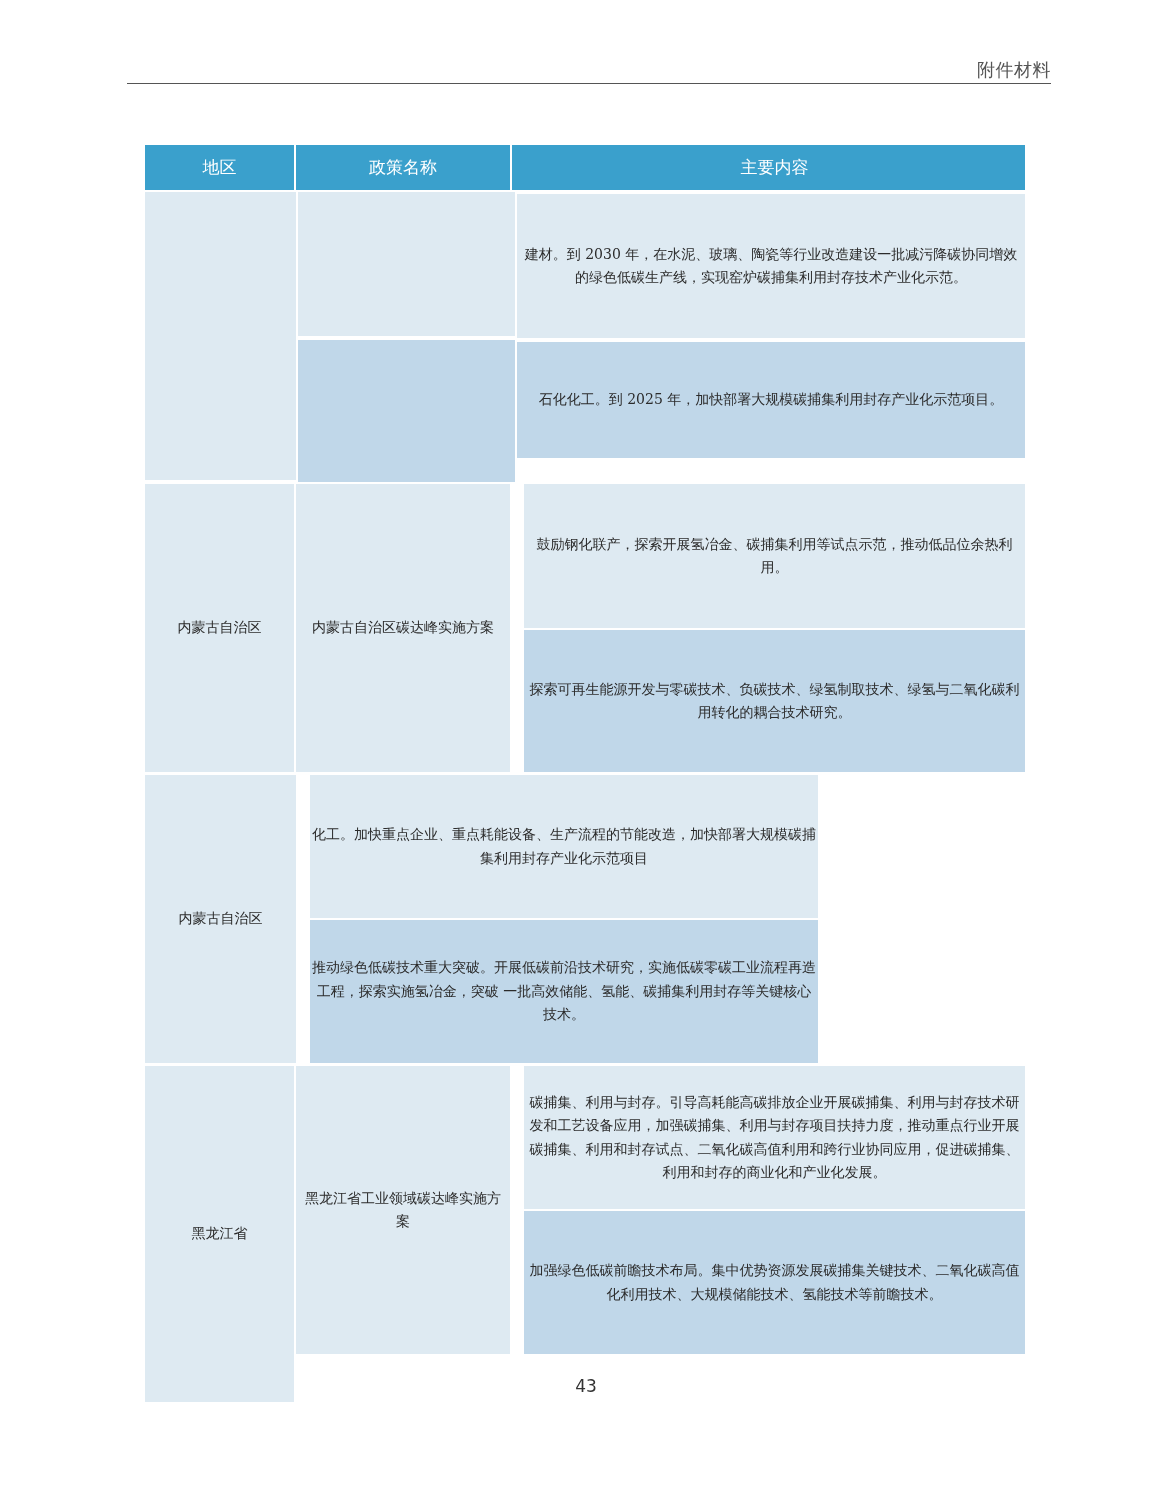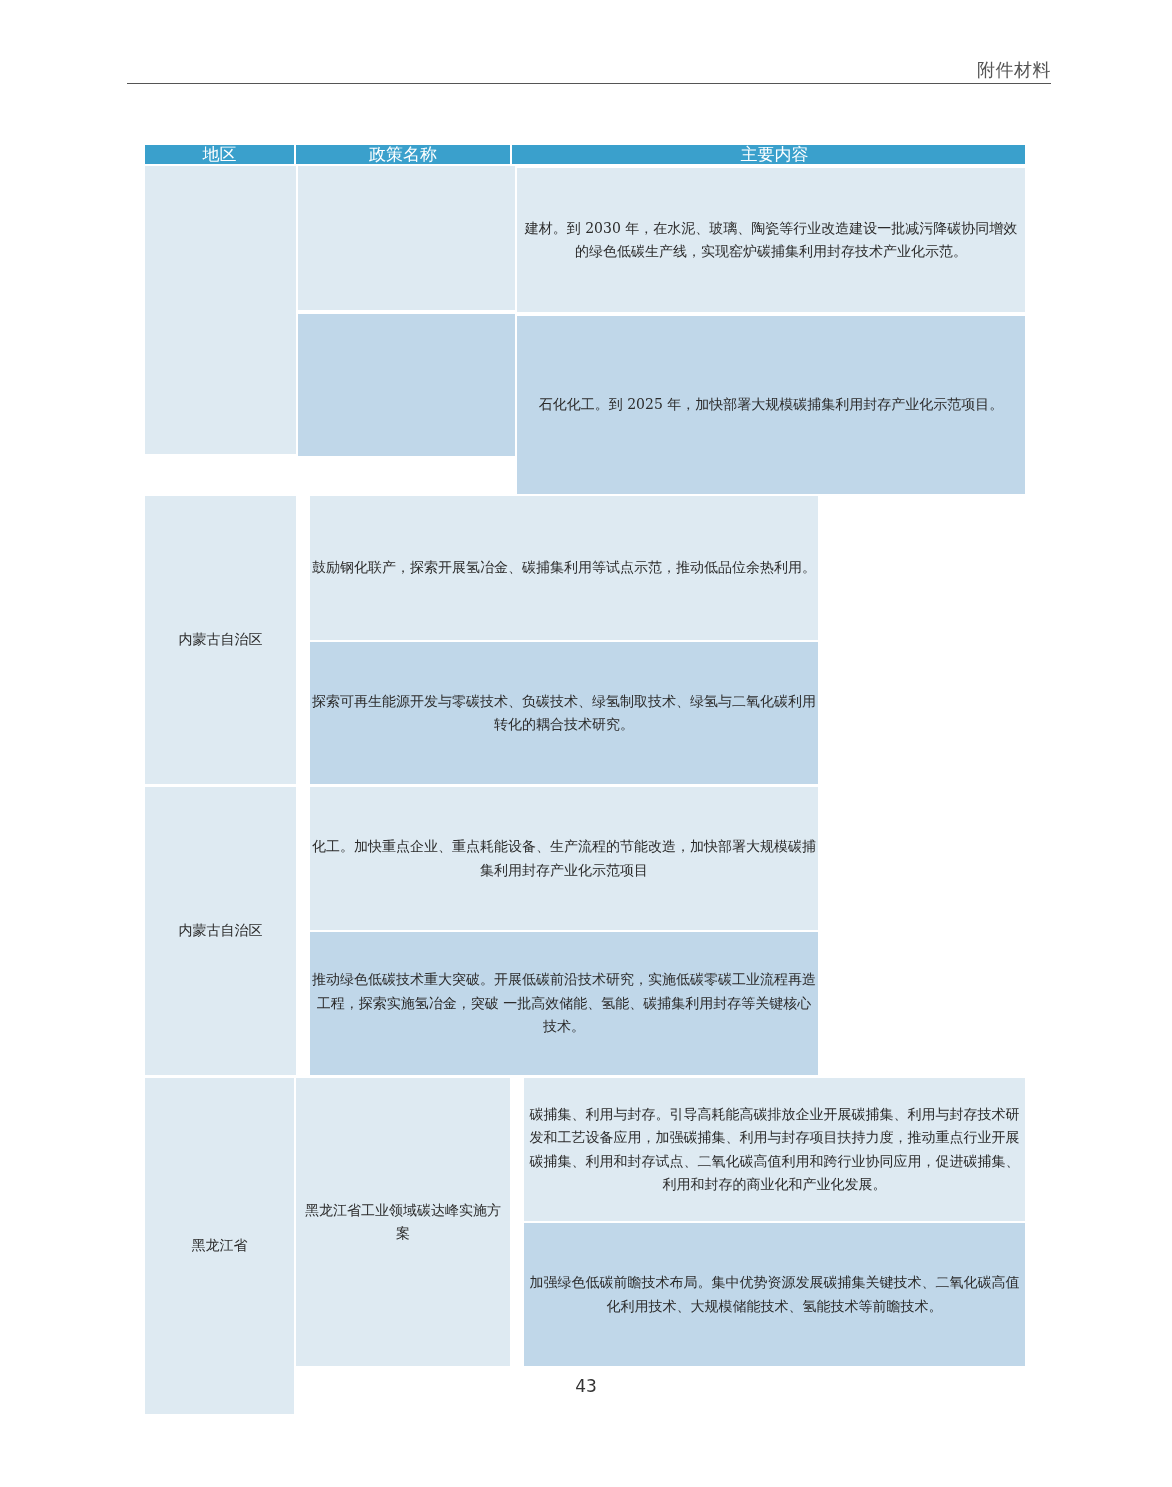--- a/index.html
+++ b/index.html
@@ -3,21 +3,21 @@
 <meta charset="utf-8">
 <style>
   html, body { margin: 0; padding: 0; background: #ffffff; }
   body { width: 1172px; height: 1487px; position: relative; overflow: hidden;
          font-family: "DejaVu Serif", "Liberation Serif", serif; color: #2b2b2b; }
   .running-head { position: absolute; left: 127px; top: 56px; width: 924px; height: 27px;
                   border-bottom: 1.5px solid #555; }
   .running-head span { position: absolute; right: 0; top: 2px; font-family: "DejaVu Sans", "Liberation Sans", sans-serif;
                   font-size: 18px; color: #555; letter-spacing: 0.5px; }
   .tbl { position: absolute; left: 145px; top: 145px; width: 880px; }
-  .hdr { display: flex; height: 19px; }
+  .hdr { display: flex; height: 45px; }
   .hdr div { background: #3aa0cc; color: #ffffff; font-family: "DejaVu Sans", "Liberation Sans", sans-serif;
              font-size: 17px; display: flex; align-items: center; justify-content: center; }
   .c1 { width: 151px; }
   .c2 { width: 217px; margin-left: 2px; }
   .c3 { width: 508px; margin-left: 2px; padding-left: 12px; }
   .group { display: flex; margin-top: 2px; }
   .cell { display: flex; align-items: center; justify-content: center; text-align: center;
           font-size: 14px; line-height: 23.5px; box-sizing: border-box; padding: 0 3px; }
   .light { background: #deeaf2; }
   .dark  { background: #c0d7e9; }
@@ -43,27 +43,28 @@
 
   <div class="group">
     <div class="cell light c1" style="height:288px"></div>
     <div class="stack" style="margin-left:2px">
       <div class="group" style="margin-top:0">
         <div class="cell light c2" style="margin-left:0;height:144px"></div>
         <div class="cell light c3 content" style="height:144px">建材。到 2030 年，在水泥、玻璃、陶瓷等行业改造建设一批减污降碳协同增效的绿色低碳生产线，实现窑炉碳捕集利用封存技术产业化示范。</div>
       </div>
       <div class="group">
         <div class="cell dark c2" style="margin-left:0;height:142px"></div>
-        <div class="cell dark c3 content" style="height:178px">石化化工。到 2025 年，加快部署大规模碳捕集利用封存产业化示范项目。</div>
+        <div class="cell dark c3 content" style="height:116px">石化化工。到 2025 年，加快部署大规模碳捕集利用封存产业化示范项目。</div>
       </div>
     </div>
   </div>
 
   <div class="group">
     <div class="cell light c1" style="height:288px">内蒙古自治区</div>
+    <div class="cell light c2" style="height:288px">内蒙古自治区碳达峰实施方案</div>
     <div class="stack c3">
       <div class="cell light content" style="height:144px">鼓励钢化联产，探索开展氢冶金、碳捕集利用等试点示范，推动低品位余热利用。</div>
       <div class="cell dark content" style="height:142px">探索可再生能源开发与零碳技术、负碳技术、绿氢制取技术、绿氢与二氧化碳利用转化的耦合技术研究。</div>
     </div>
   </div>
 
   <div class="group" style="margin-top:3px">
     <div class="cell light c1" style="height:288px">内蒙古自治区</div>
     <div class="stack c3">
       <div class="cell light content" style="height:143px">化工。加快重点企业、重点耗能设备、生产流程的节能改造，加快部署大规模碳捕集利用封存产业化示范项目</div>

